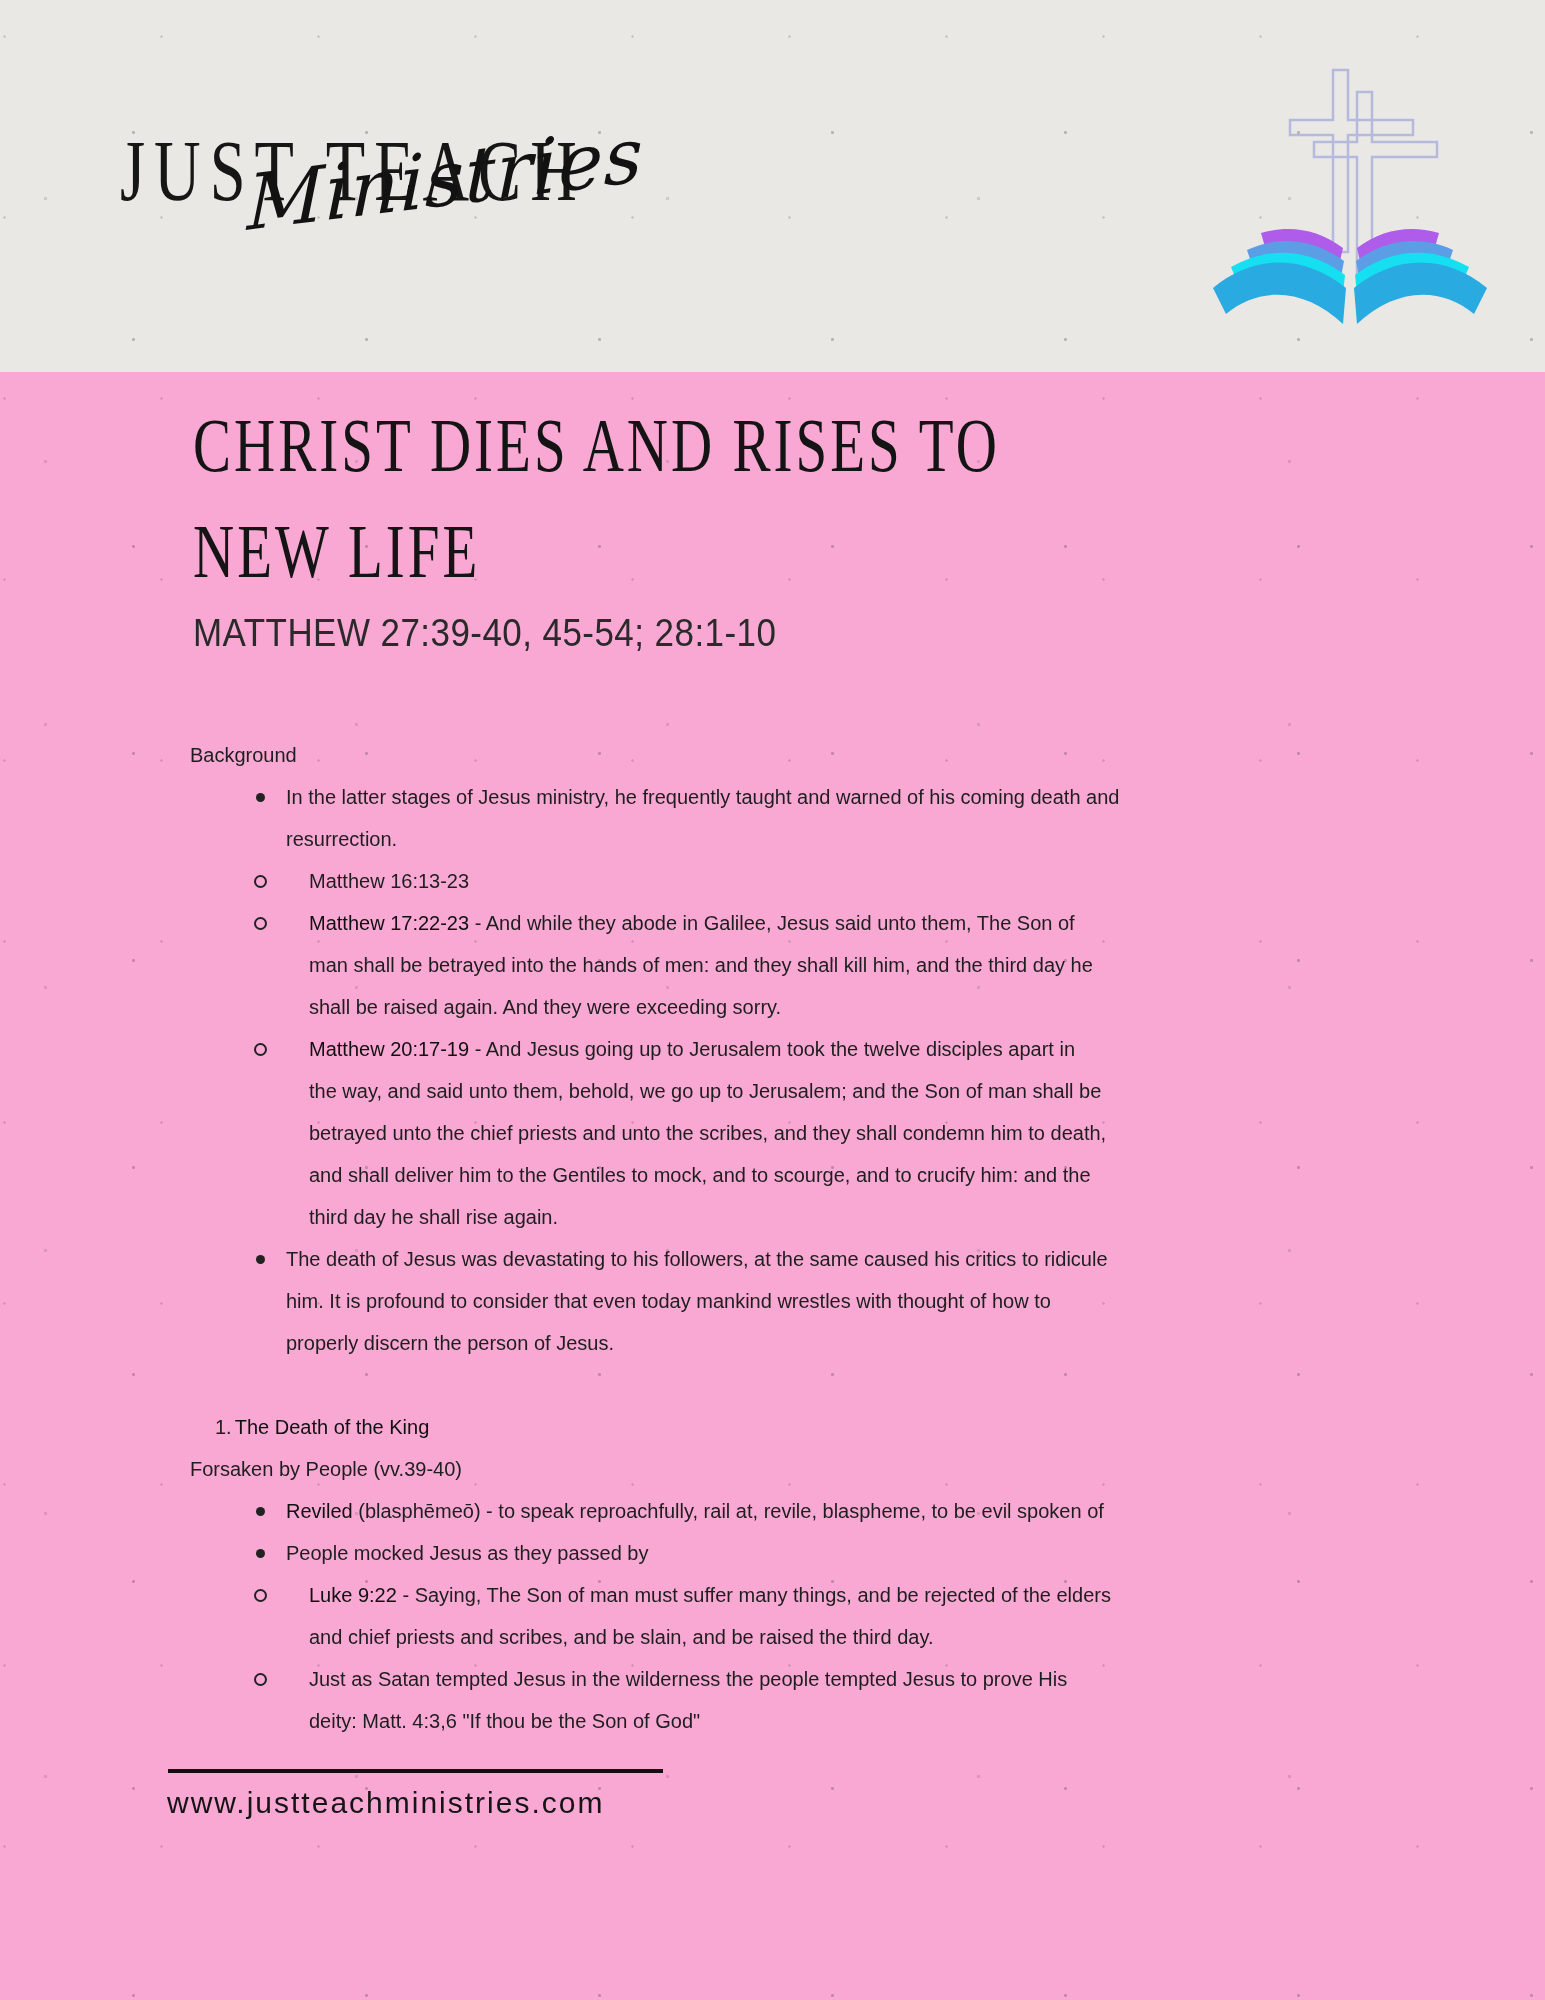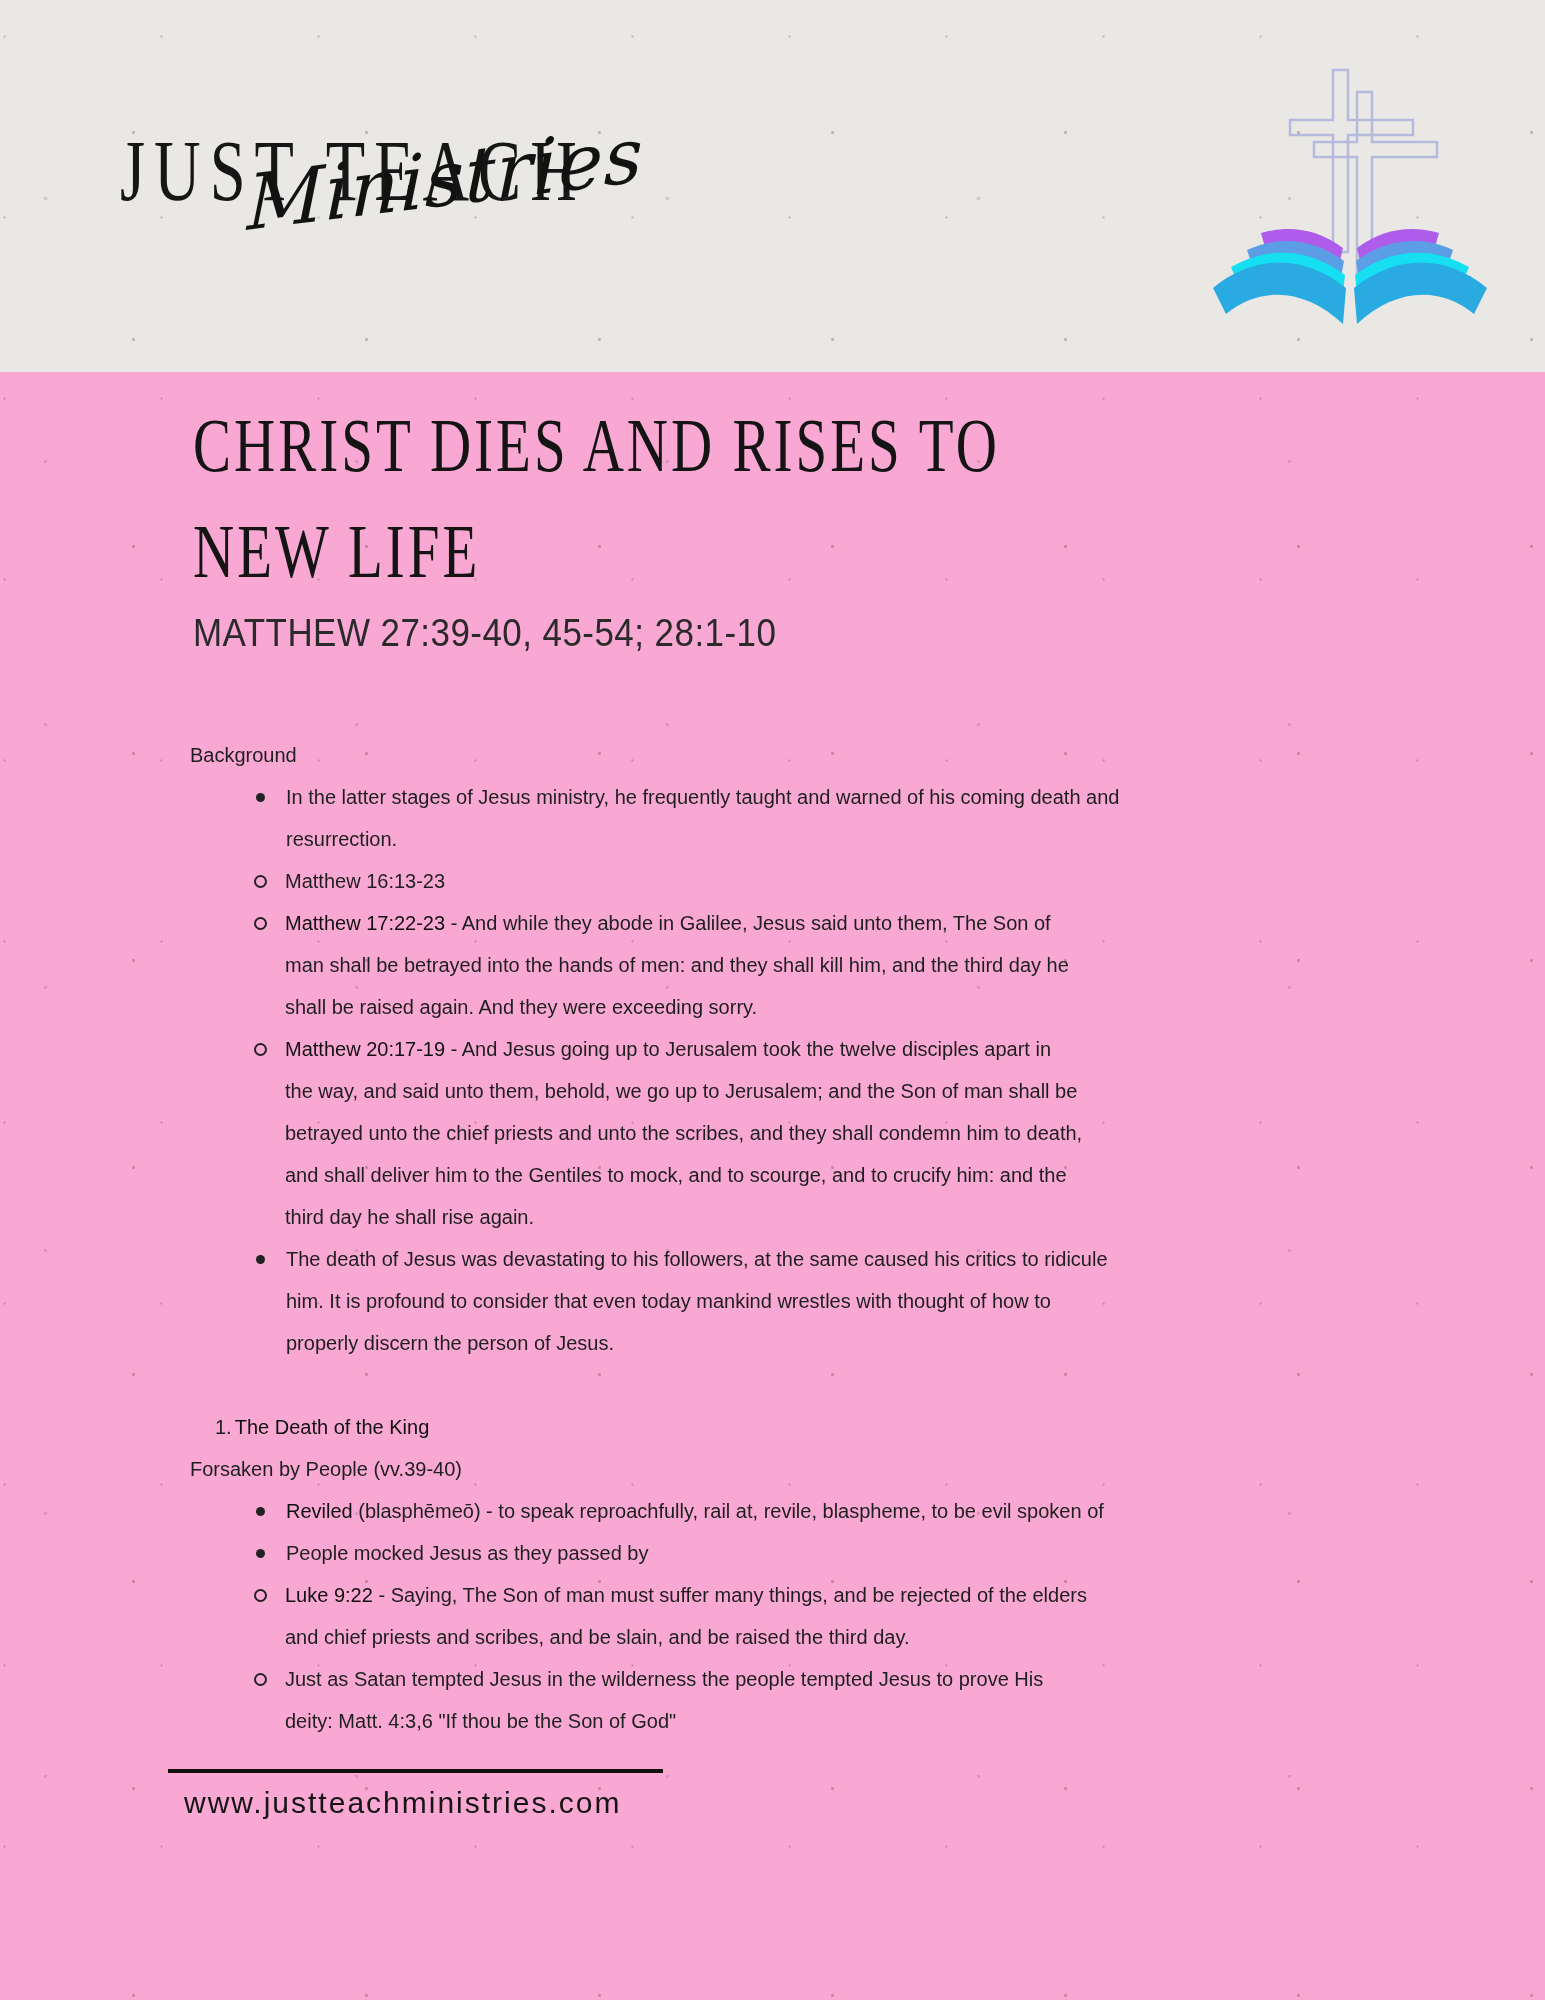--- a/index.html
+++ b/index.html
@@ -31,28 +31,28 @@
     color:#2a2a2a;transform:scaleX(.92);transform-origin:left top;white-space:nowrap;}
   
   .doc-body{position:absolute;left:0;top:734px;width:1340px;font-size:20px;line-height:42px;color:#1e1e1e;}
   .doc-body b{font-weight:400;color:#101010;}
   .plain{padding-left:190px;}
   .numbered{padding-left:215px;}
   .numbered .num{margin-right:3px;}
   .vspacer{height:42px;}
   .li{display:flex;align-items:flex-start;}
   .lvl1{padding-left:208px;margin-left:48px;}
-  .lvl2{padding-left:254px;}
+  .lvl2{padding-left:254px;gap:24px;}
   .dot{flex:none;width:9px;height:9px;border-radius:50%;background:#222;margin-top:17px;margin-right:21px;}
   .circle{flex:none;width:9px;height:9px;border:2px solid #222;border-radius:50%;background:transparent;
     margin-top:15px;margin-right:18px;}
   .txt{flex:1;}
   
   .footer-line{position:absolute;left:168px;top:1769px;width:495px;height:4px;background:#101010;}
-  .footer-url{position:absolute;left:184px;top:1786px;font-size:30px;letter-spacing:2px;color:#151515;}
+  .footer-url{position:absolute;left:167px;top:1786px;font-size:30px;letter-spacing:2px;color:#151515;}
 </style>
 </head>
 <body>
 
 <div class="page">
   <div class="band"></div>
 
   <div class="brand">
     <div class="brand-main">JUST TEACH</div>
     <div class="brand-script">Ministries</div>

